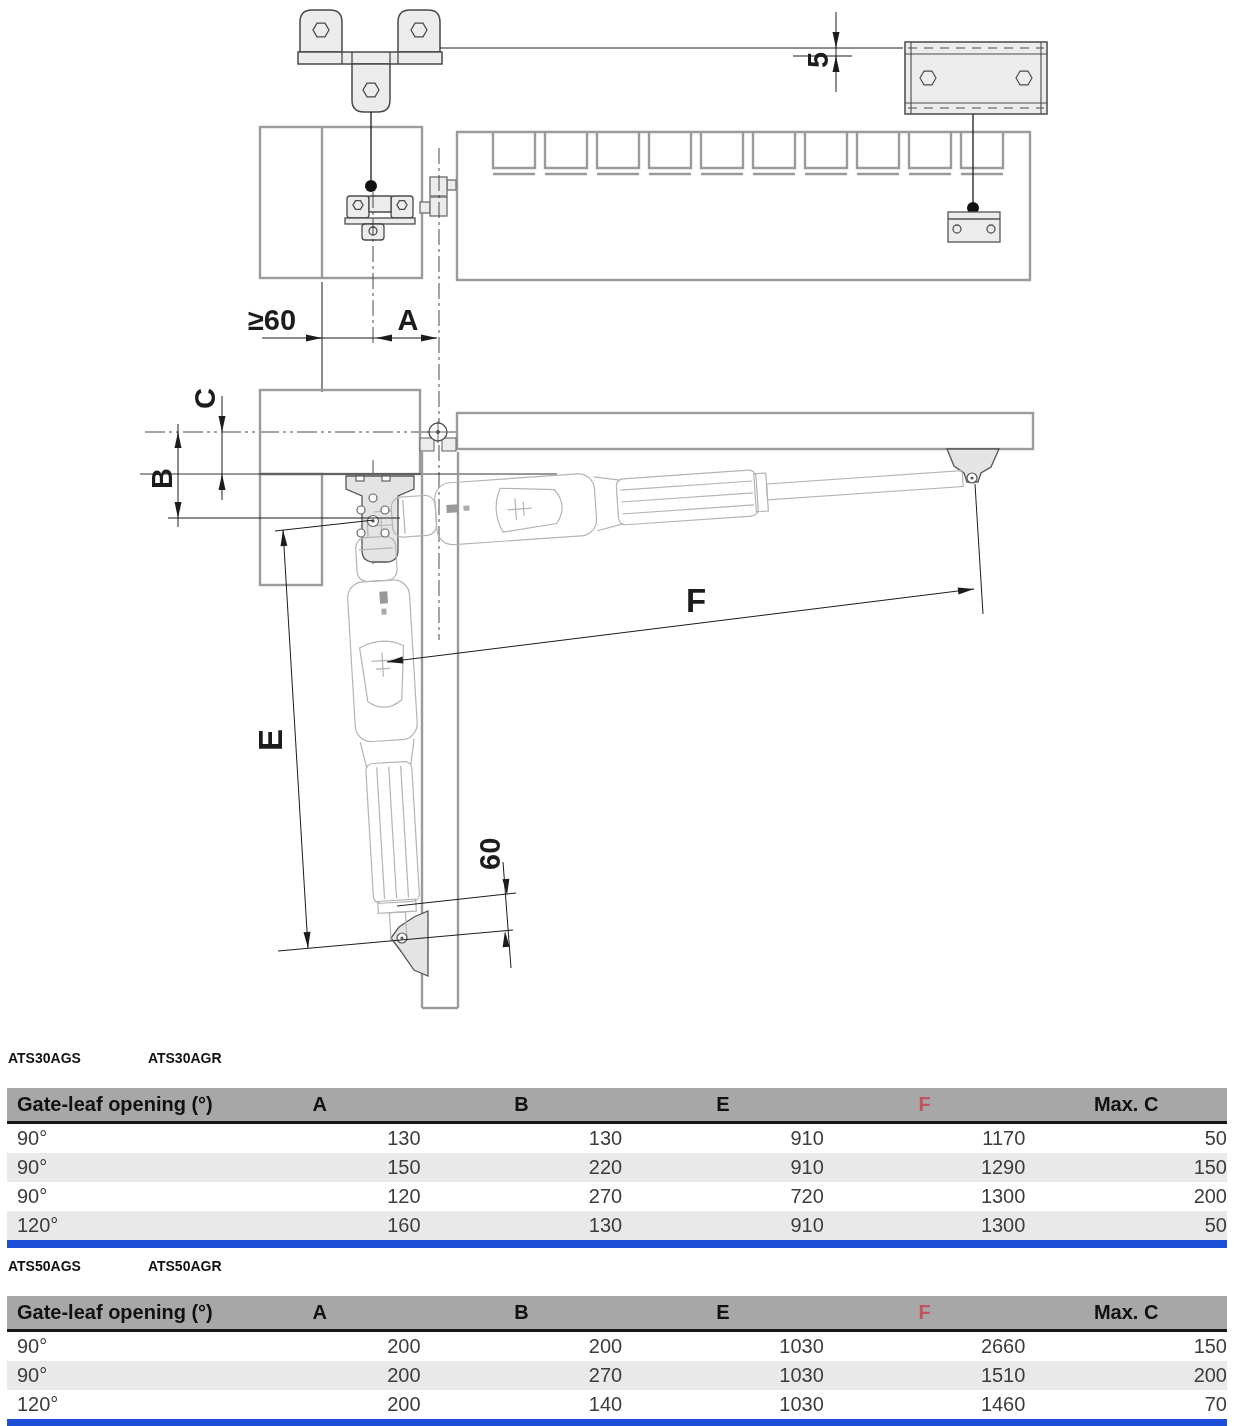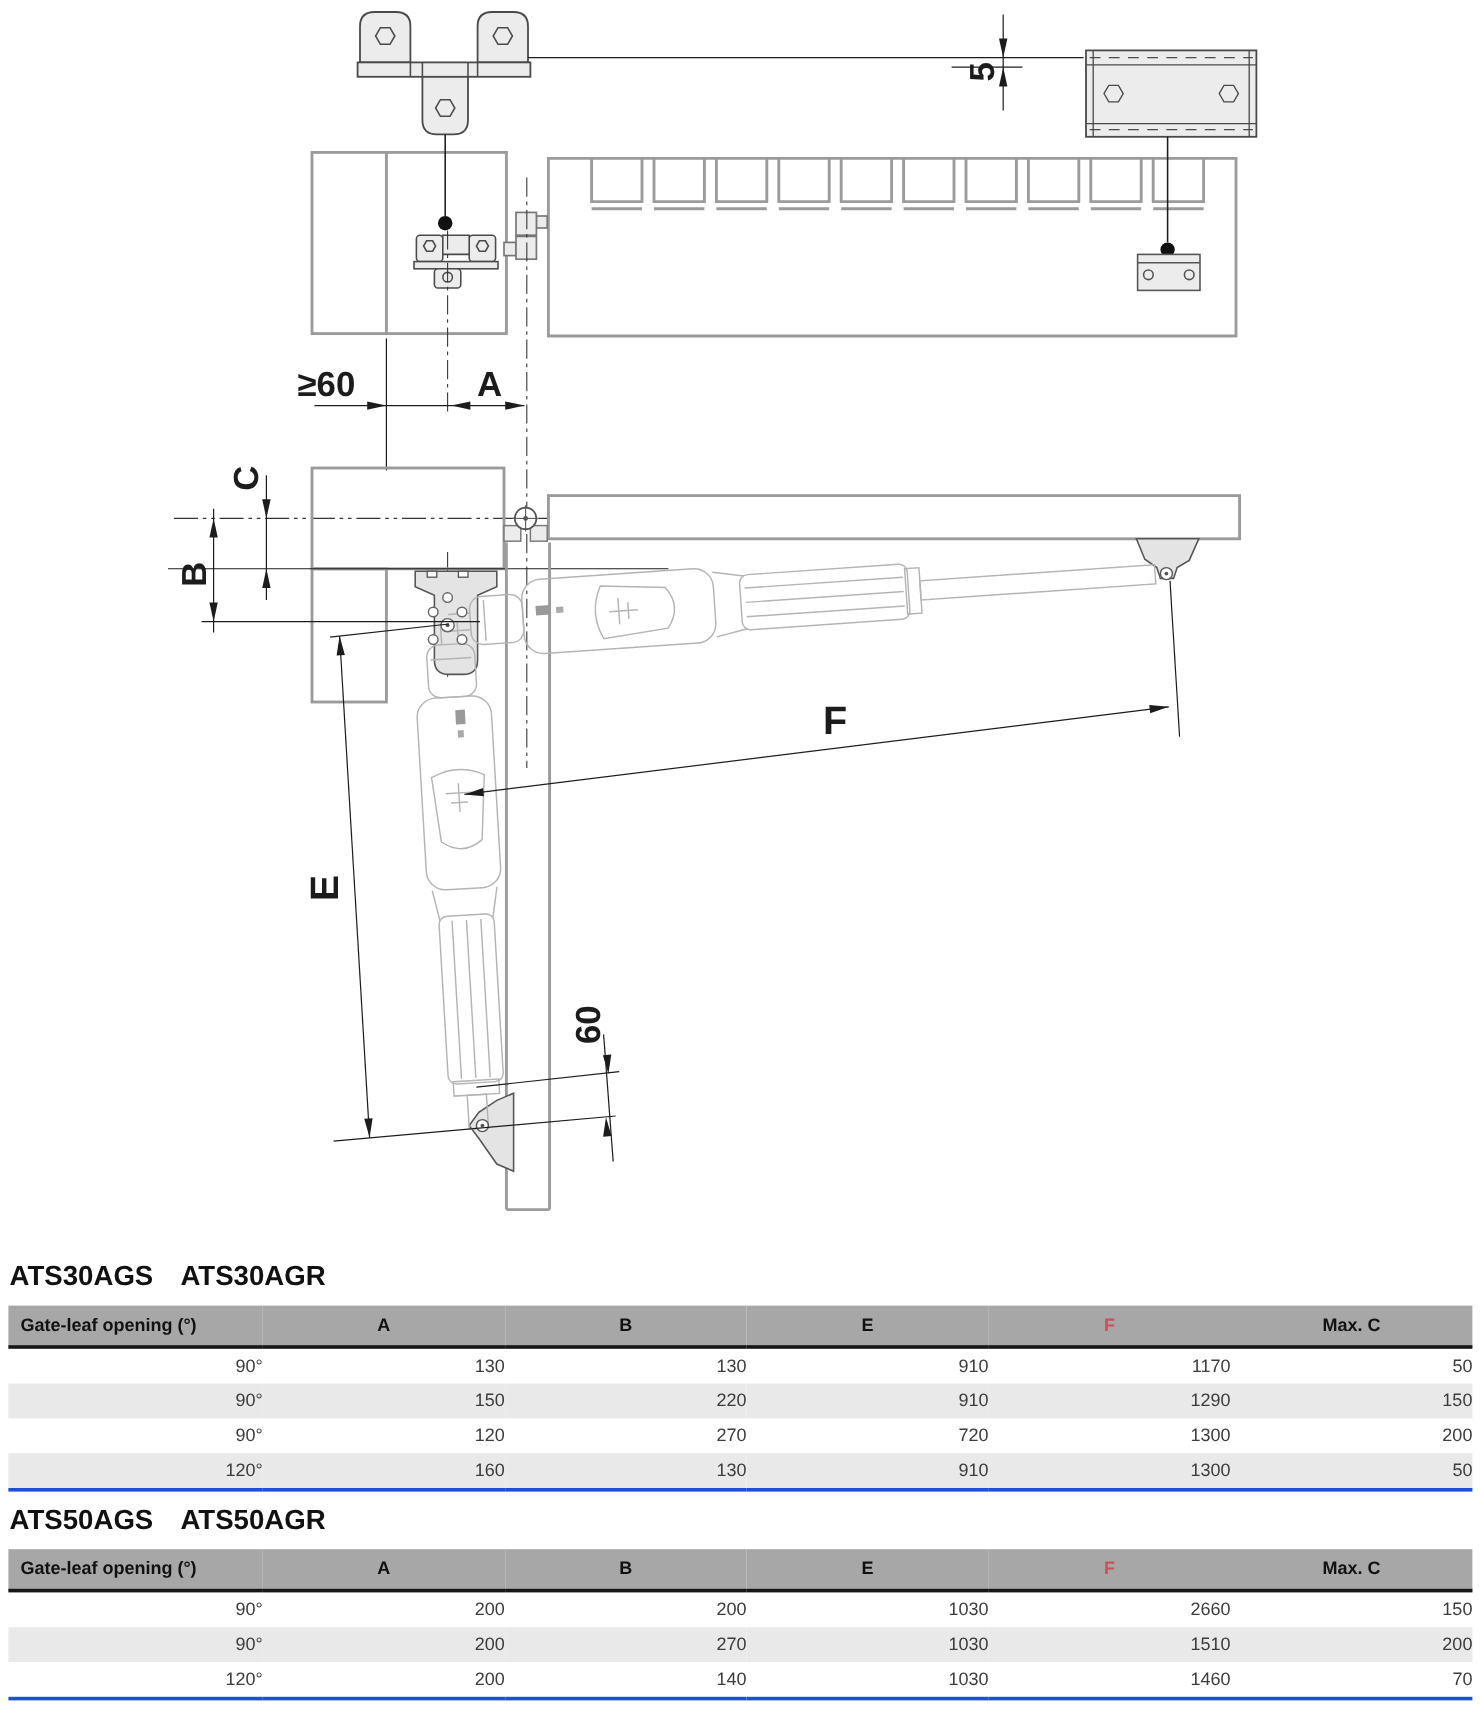--- a/index.html
+++ b/index.html
@@ -3,33 +3,33 @@
 <meta charset="utf-8">
 <style>
   html,body{margin:0;padding:0;background:#fff;}
   body{width:1234px;font-family:"Liberation Sans","DejaVu Sans",sans-serif;}
   .page{width:1234px;height:1426px;background:#fff;position:relative;overflow:hidden;}
   svg{display:block;}
   svg text{font-family:"Liberation Sans","DejaVu Sans",sans-serif;fill:#1c1c1c;}
   .dim-label{font-weight:bold;font-size:29px;}
   .dim-label-lg{font-weight:bold;font-size:33px;}
 
-  .section-title{margin:10px 0 0 8px;font-size:23px;font-weight:bold;color:#111;height:24px;}
+  .section-title{margin:10px 0 0 8px;font-size:14px;font-weight:bold;color:#111;height:24px;}
   .section-title .t1{display:inline-block;width:136px;}
   .section-title .t2{display:inline-block;}
 
   table.spec{border-collapse:collapse;table-layout:fixed;width:1220px;margin:14px 7px 0 7px;
-             font-size:15px;border-bottom:3px solid #1d4ed8;}
+             font-size:20px;border-bottom:8px solid #1d4ed8;}
   table.spec col.c0{width:212px;}
   table.spec thead th{background:#a7a7a7;color:#111;font-weight:bold;height:33px;
                       text-align:center;border-bottom:3px solid #161616;padding:0;}
   table.spec thead th.first{text-align:left;padding-left:10px;}
   table.spec thead th.col-f{color:#c4535c;}
   table.spec tbody td{height:29px;color:#3c3c3c;text-align:right;padding:0;}
-  table.spec tbody td.first{text-align:right;padding-left:10px;color:#3c3c3c;}
+  table.spec tbody td.first{text-align:left;padding-left:10px;color:#3c3c3c;}
   table.spec tbody tr.alt{background:#e9e9e9;}
 </style>
 </head>
 <body>
 
 <div class="page">
 
 <svg width="1234" height="1040" viewBox="0 0 1234 1040">
   <defs>
     <g id="motorBody" stroke="#b4b4b4" stroke-width="1.2" fill="none">

